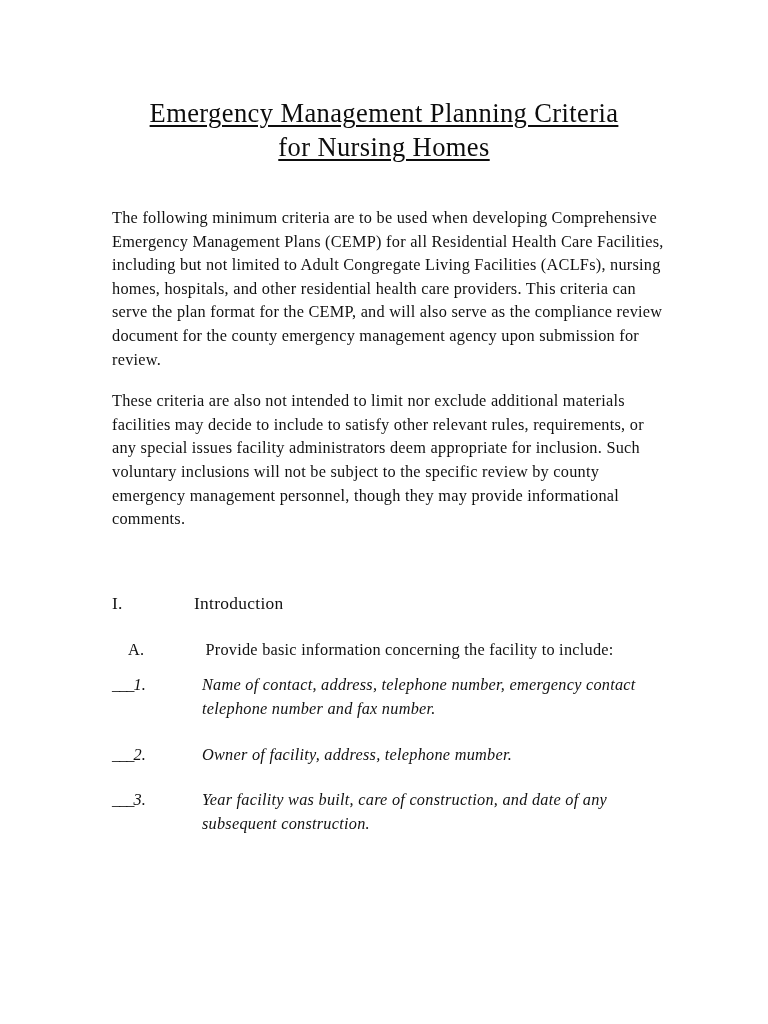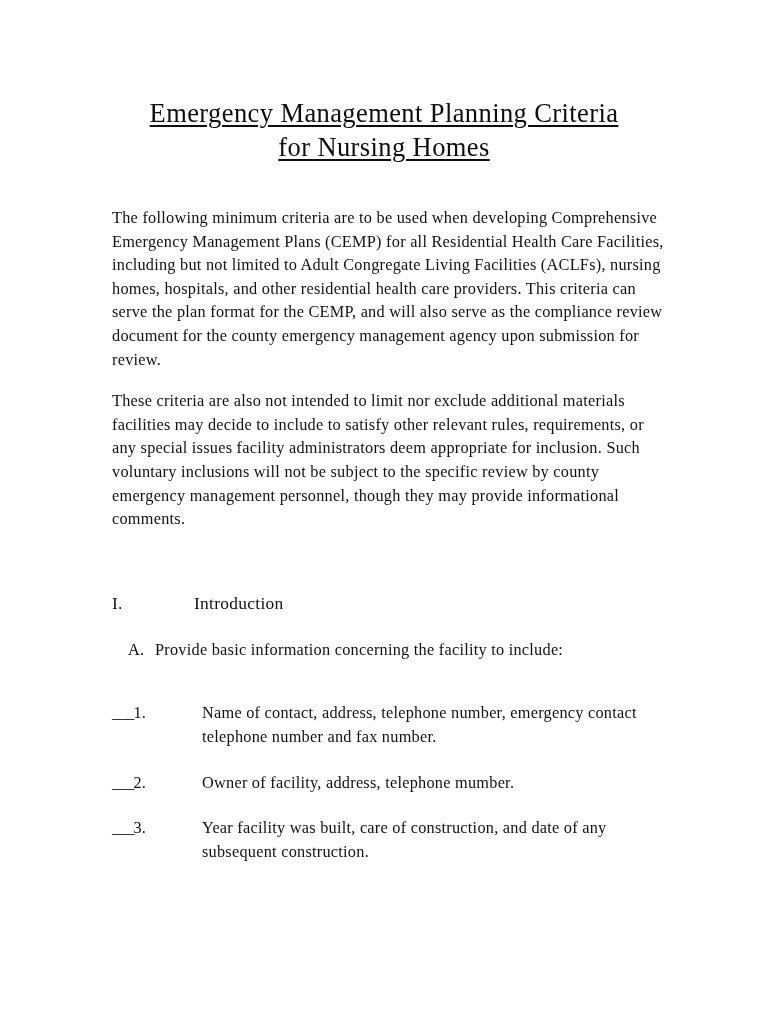--- a/index.html
+++ b/index.html
@@ -90,25 +90,27 @@
     letter-spacing: 0.25px;
     display: flex;
     color: #111111;
   }
   .sub-item .letter {
     flex: 0 0 27px;
     width: 27px;
   }
   .sub-item .sub-text {
     flex: 1 1 auto;
+    text-align: center;
   }
 
   
   .checklist {
-    margin-top: 40px;
+    margin-top: 12px;
+    font-style: italic;
   }
   .check-item {
     display: flex;
     font-size: 16.3px;
     line-height: 23.6px;
     letter-spacing: 0.25px;
     margin-bottom: 22px;
     color: #111111;
   }
   .check-item:last-child {

